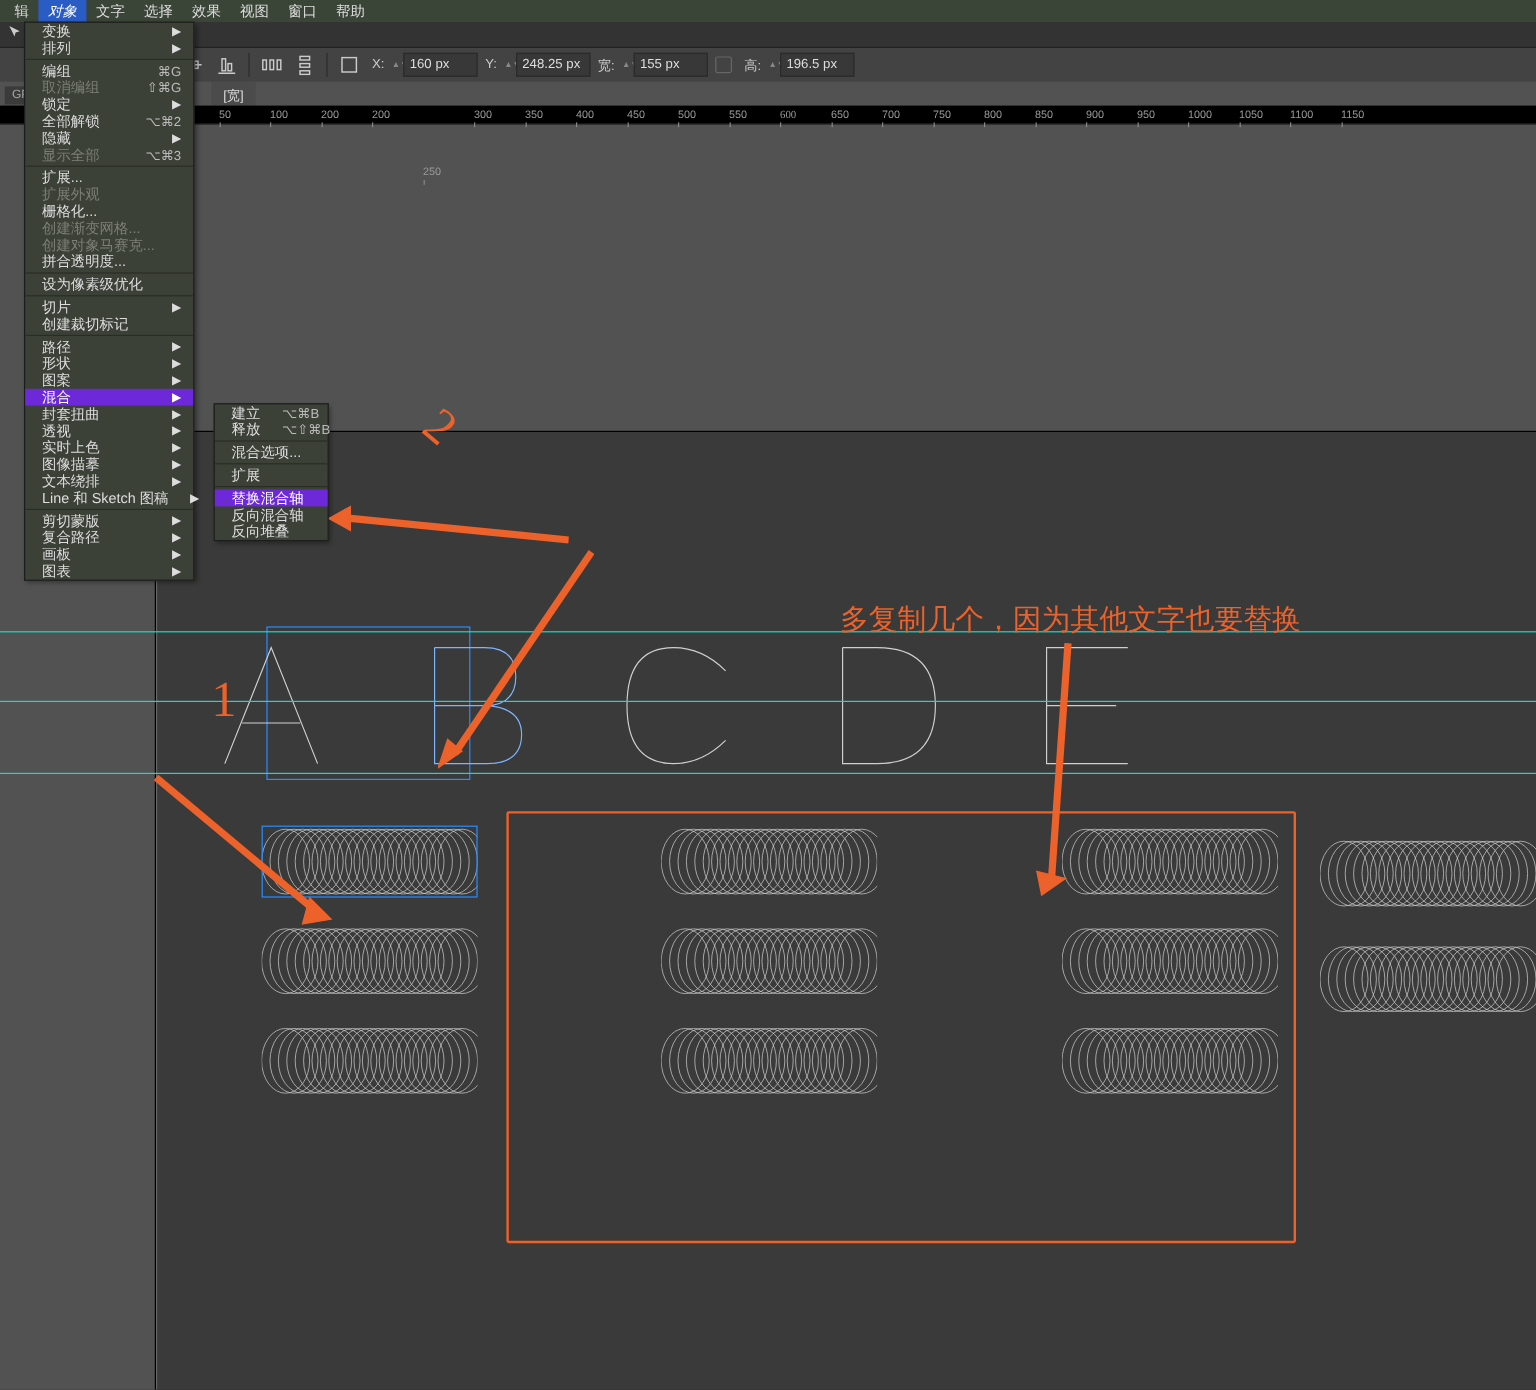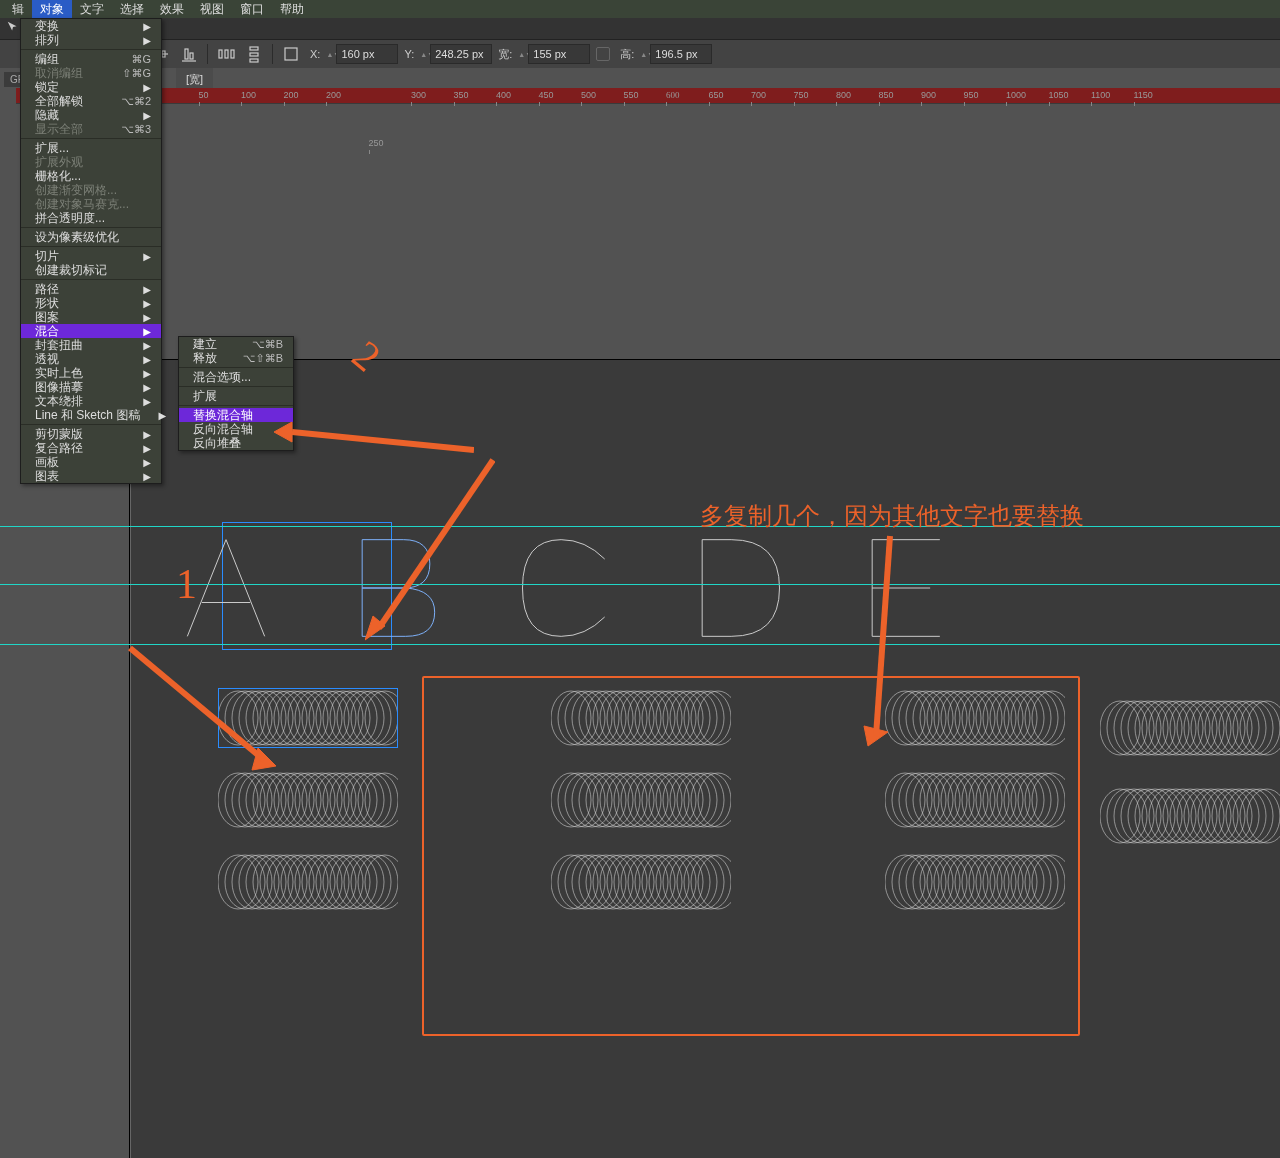--- a/index.html
+++ b/index.html
@@ -3,21 +3,21 @@
 <meta charset="utf-8">
 <style>
   * { margin:0; padding:0; box-sizing:border-box; font-family:"PingFang SC","Microsoft YaHei",sans-serif; }
   body { width:1280px; height:1158px; background:#525252; overflow:hidden; position:relative; }
 
   
   .menubar { position:absolute; top:0; left:0; right:0; height:18px;
     background:#3a4437; display:flex; align-items:center; padding-left:4px;
     font-size:12px; color:#ddd; z-index:10; }
   .menubar .menu { padding:2px 8px; cursor:default; }
-  .menubar .menu.active { background:#2a5cc6; color:#fff; }
+  .menubar .menu.active { background:#2a5cc6; color:#fff;font-style:italic; }
 
   
   .toolrow { position:absolute; top:18px; left:0; right:0; height:22px;
     background:#333333; border-bottom:1px solid #222; z-index:9; }
   .toolicon { position:absolute; top:20px; left:6px; width:14px; height:14px;
     color:#ccc; z-index:9; }
 
   
   .optbar { position:absolute; top:40px; left:0; right:0; height:28px;
     background:#434343; display:flex; align-items:center; padding-left:36px;
@@ -45,25 +45,25 @@
     border:1px solid #1d1d1d; box-shadow:2px 2px 4px rgba(0,0,0,.4); }
   .menuPanel .row { display:flex; align-items:center; height:14px;
     padding:0 10px 0 14px; white-space:nowrap; position:relative; }
   .menuPanel .row.sel { background:#6d28d9; color:#fff; }
   .menuPanel .row.dis { color:#7b7f76;align-items:center; }
   .menuPanel .row .sc { margin-left:auto; padding-left:18px; color:#bbb; font-size:11px; }
   .menuPanel .row .ar { margin-left:auto; padding-left:18px; font-size:10px; }
   .menuPanel hr { border:none; border-top:1px solid #2a2d26; margin:2px 0; }
 
   #menu1 { top:18px;  left:20px;  width:142px; z-index:30; }
-  #menu2 { top:336px; left:178px; width:116px;  z-index:31; }
-
-  
-  .ruler { position:absolute; left:16px; right:0; top:88px; height:16px;
-    background:#7f1d1d; border-bottom:1px solid #3a3a3a; font-size:9px; color:#999;
+  #menu2 { top:336px; left:178px; width:96px;  z-index:31; }
+
+  
+  .ruler { position:absolute; left:0; right:0; top:88px; height:16px;
+    background:#000000; border-bottom:1px solid #3a3a3a; font-size:9px; color:#999;
     z-index:6; }
   .ruler span { position:absolute; top:2px; }
   .ruler span::before { content:""; position:absolute; left:0; top:12px;
     width:1px; height:4px; background:#888; }
 
   
   .canvas { position:absolute; top:104px; left:0; right:0; bottom:0;
     background:#525252; }
   .artboard { position:absolute; top:360px; left:130px; right:0; bottom:0;
     background:#3a3a3a; outline:1px solid #000; }

